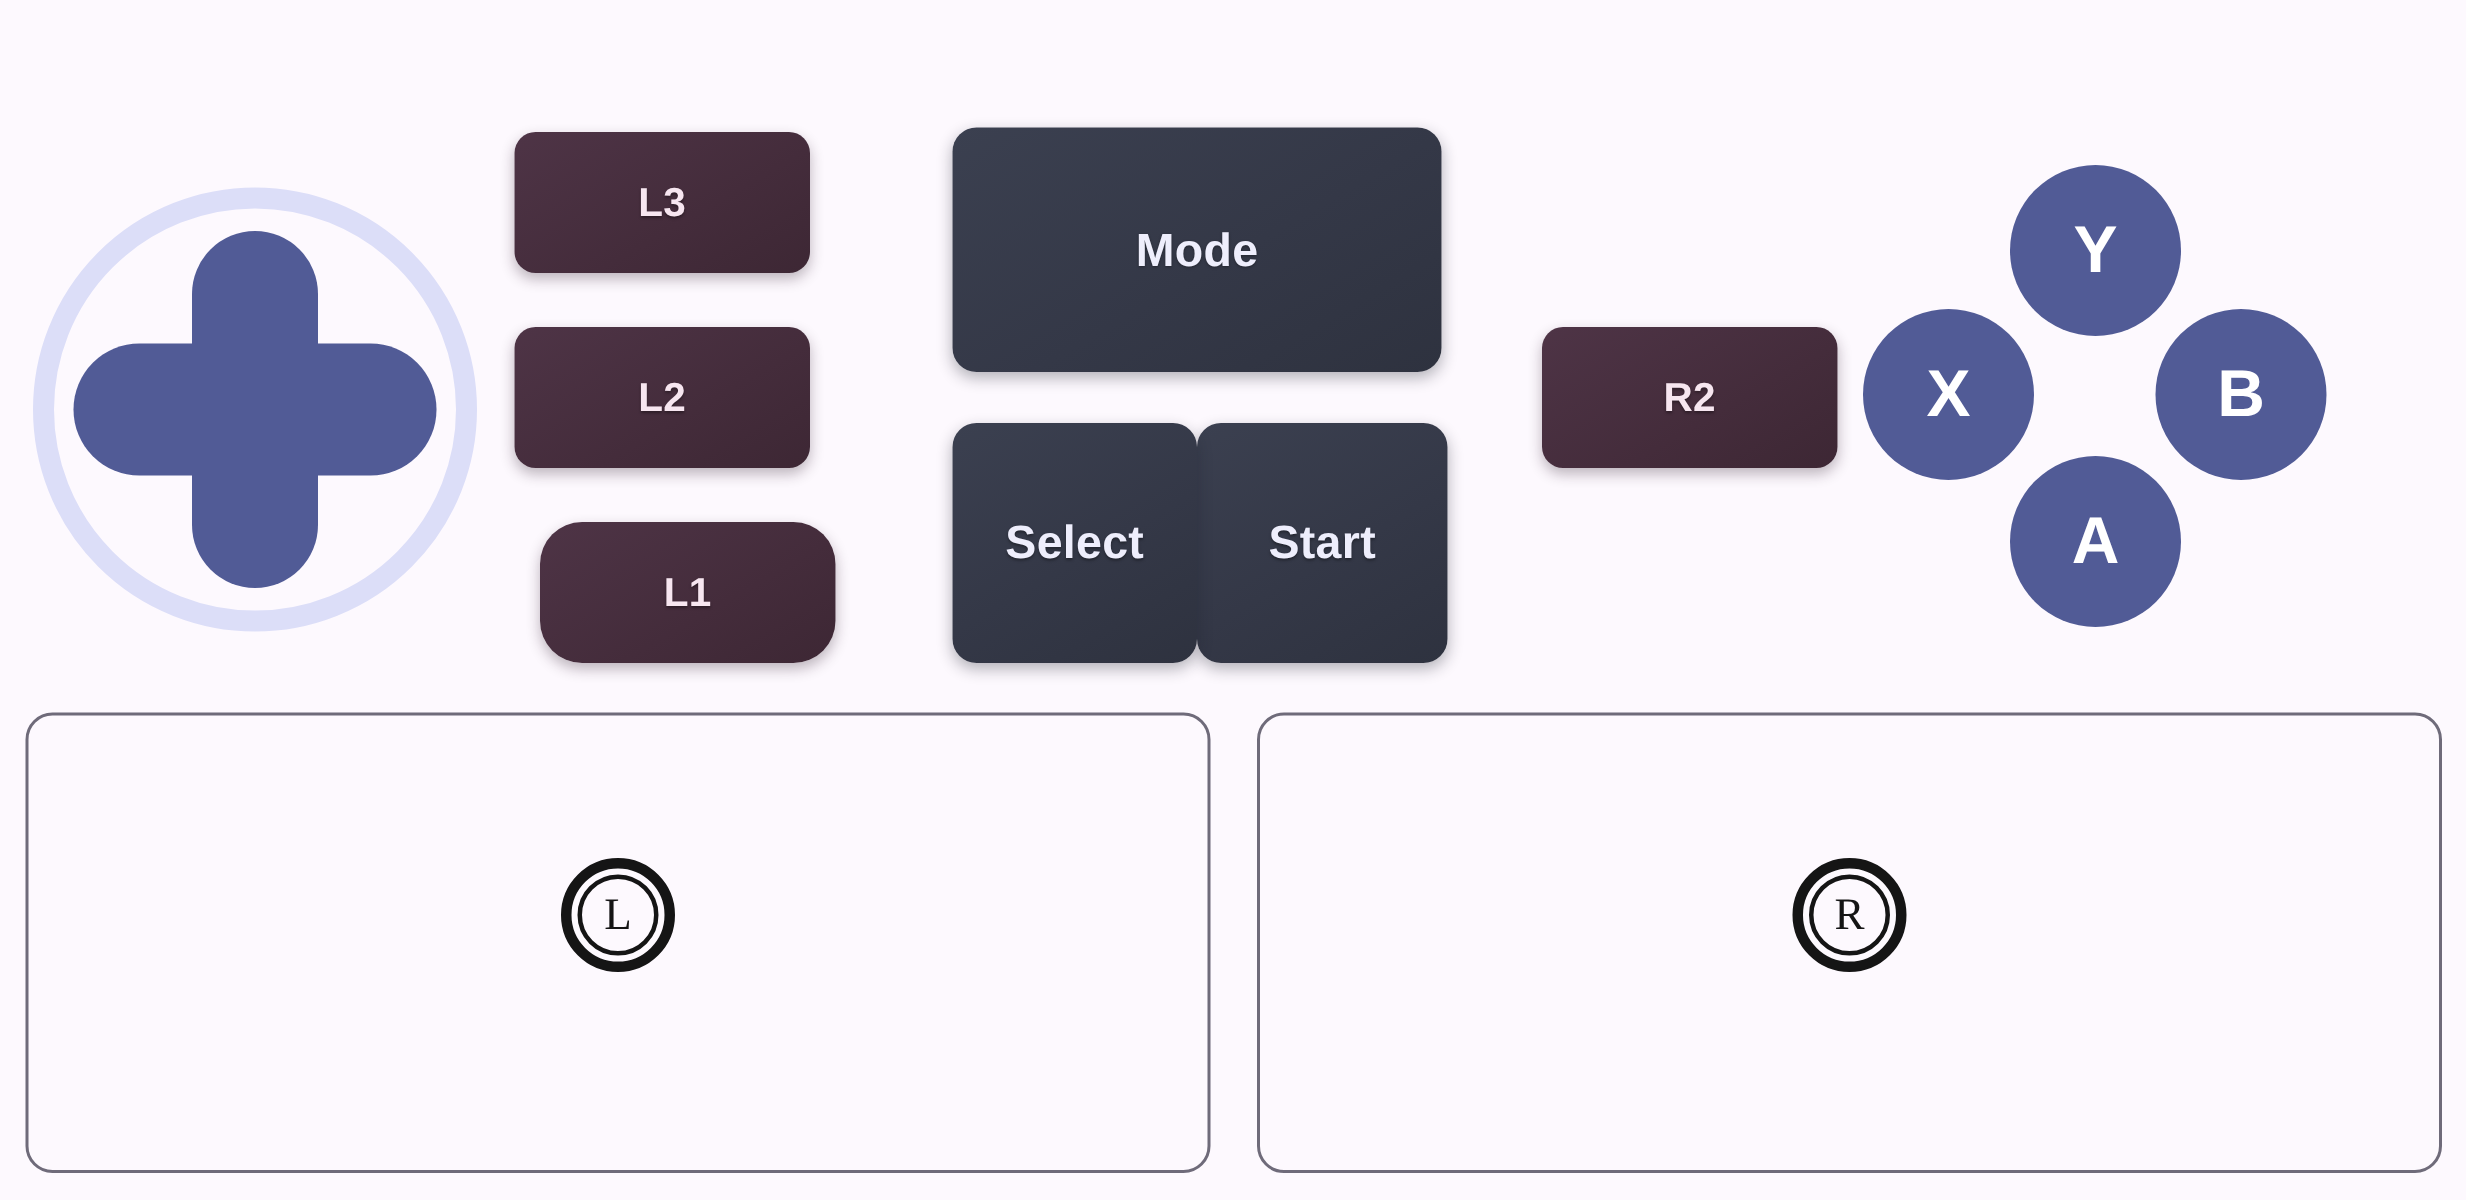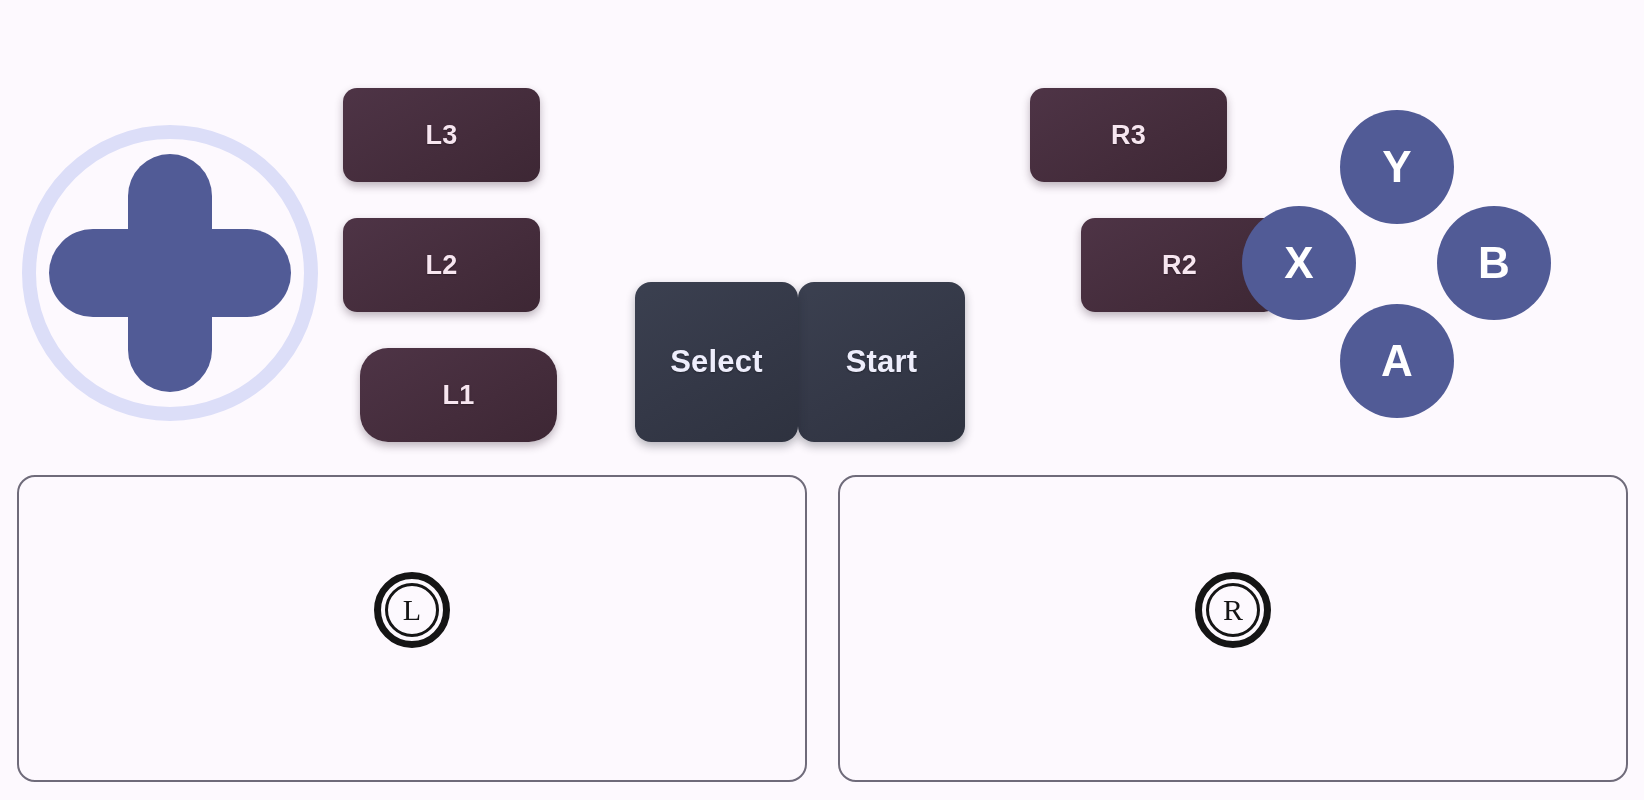--- a/index.html
+++ b/index.html
@@ -108,21 +108,21 @@
   #btn-start {
     left: 798px; top: 282px;
     width: 167px; height: 160px;
     font-size: 31px;
   }
 
   #btn-l3 { left: 343px; top: 88px; }
   #btn-l2 { left: 343px; top: 218px; }
   #btn-l1 { left: 360px; top: 348px; border-radius: 28px; }
   #btn-r3 { left: 1030px; top: 88px; }
-  #btn-r2 { left: 1081px; top: 218px; }
+  #btn-r2 { left: 1028px; top: 218px; }
   #btn-r1 { left: 1030px; top: 348px; }
 
   
   .face-btn {
     position: absolute;
     width: 114px;
     height: 114px;
     border-radius: 50%;
     background: #515b96;
     color: #ffffff;
@@ -191,24 +191,24 @@
     <div class="dpad-cross">
       <div class="dpad-arm dpad-arm-h"></div>
       <div class="dpad-arm dpad-arm-v"></div>
     </div>
   </div>
 
   <div class="btn btn-shoulder" id="btn-l3">L3</div>
   <div class="btn btn-shoulder" id="btn-l2">L2</div>
   <div class="btn btn-shoulder" id="btn-l1">L1</div>
 
+  <div class="btn btn-dark" id="btn-mode">Mode</div>
   <div class="btn btn-dark" id="btn-start">Start</div>
   <div class="btn btn-dark" id="btn-select">Select</div>
 
-  <div class="btn btn-shoulder" id="btn-r3">R3</div>
   <div class="btn btn-shoulder" id="btn-r2">R2</div>
 
   <div class="face-btn" id="face-y">Y</div>
   <div class="face-btn" id="face-x">X</div>
   <div class="face-btn" id="face-b">B</div>
   <div class="face-btn" id="face-a">A</div>
 
   <div class="stick-panel" id="stick-panel-left">
     <div class="stick-marker">
       <div class="stick-outer-ring"></div>

